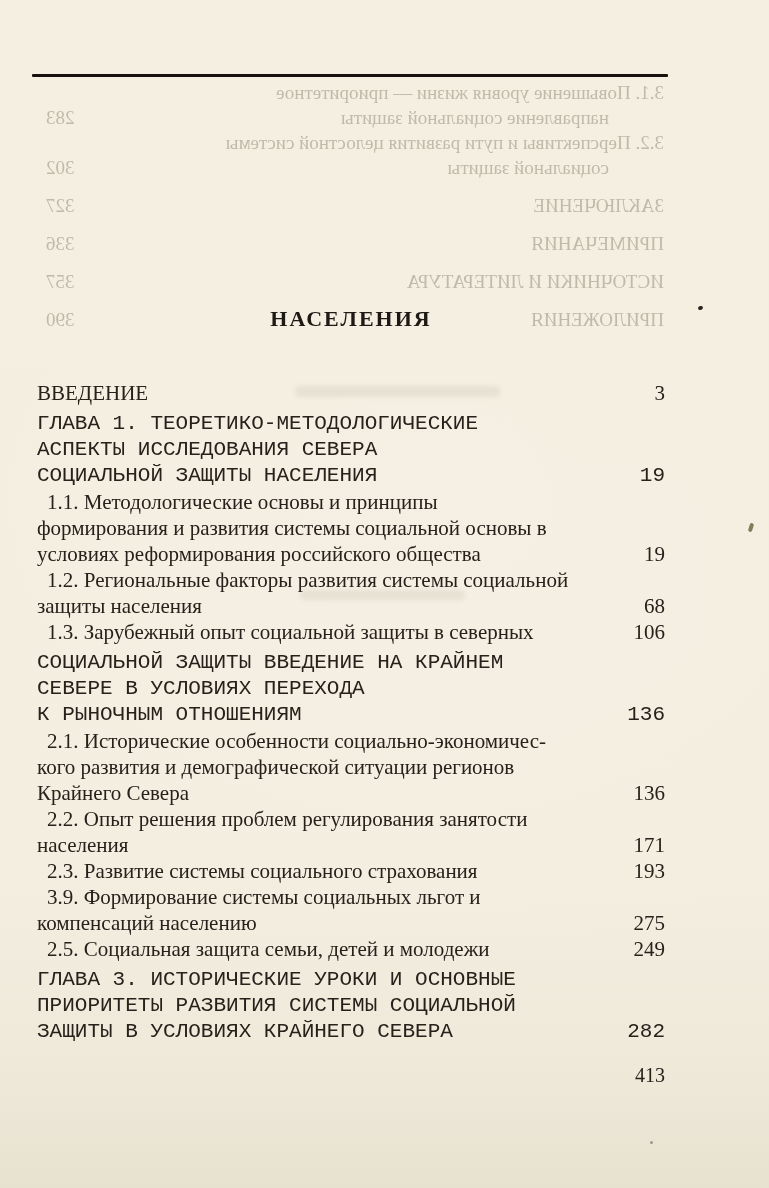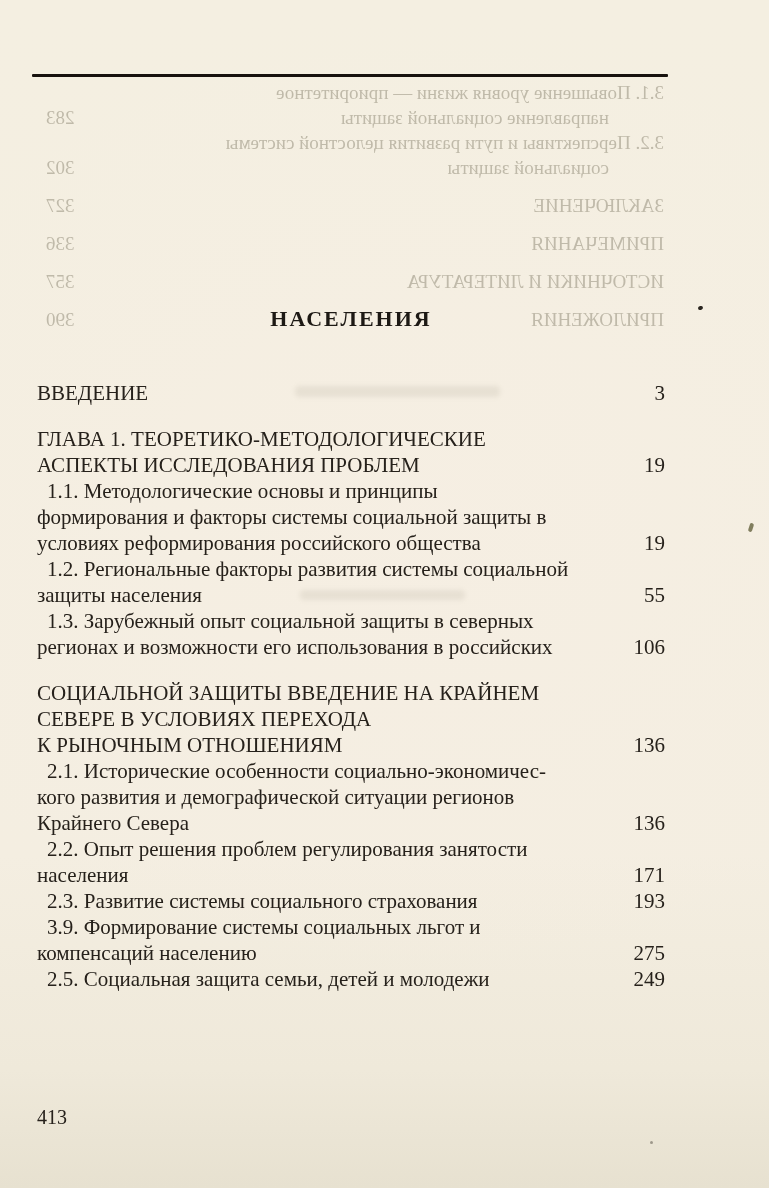--- a/index.html
+++ b/index.html
@@ -37,25 +37,25 @@
   .fleck{position:absolute;left:749px;top:523px;width:4px;height:9px;background:#6c6a47;opacity:.85;border-radius:2px;transform:rotate(18deg);}
   .dot2{position:absolute;left:650px;top:1141px;width:3px;height:3px;background:#8b8578;border-radius:50%;opacity:.8;}
   
   .title{
     position:absolute;left:37px;top:306px;width:628px;
     text-align:center;font-weight:bold;font-size:22px;letter-spacing:2px;
     color:#1d1914;
   }
   .toc{position:absolute;left:37px;top:380px;width:628px;font-size:21px;line-height:26px;}
   .entry{position:relative;}
-  .entry.gap{margin-top:20px;}
+  .entry.gap{margin-top:5px;font-family:Liberation Mono, monospace;}
   .entry .line{white-space:nowrap;}
   .entry.item .line:first-child{text-indent:10px;}
   .entry .pagenum{position:absolute;right:0;bottom:0;line-height:26px;}
-  .folio{position:absolute;left:37px;top:1106px;width:628px;text-align:left;font-size:20px;color:#26211b;}
+  .folio{position:absolute;left:37px;top:1064px;width:628px;text-align:right;font-size:20px;color:#26211b;}
 </style>
 </head>
 <body>
 
 <div class="scan">
 
   <div class="top-rule"></div>
 
   <div class="ghost">
       <div class="grow">
@@ -98,37 +98,37 @@
 
   <div class="title">НАСЕЛЕНИЯ</div>
 
   <div class="toc">
       <div class="entry chapter">
         <div class="line">ВВЕДЕНИЕ</div>
         <span class="pagenum">3</span>
       </div>
       <div class="entry chapter gap">
         <div class="line">ГЛАВА 1. ТЕОРЕТИКО-МЕТОДОЛОГИЧЕСКИЕ</div>
-        <div class="line">АСПЕКТЫ ИССЛЕДОВАНИЯ ПРОБЛЕМ</div>
+        <div class="line">АСПЕКТЫ ИССЛЕДОВАНИЯ СЕВЕРА</div>
+        <div class="line">СОЦИАЛЬНОЙ ЗАЩИТЫ НАСЕЛЕНИЯ</div>
         <span class="pagenum">19</span>
       </div>
       <div class="entry item">
         <div class="line">1.1. Методологические основы и принципы</div>
-        <div class="line">формирования и факторы системы социальной защиты в</div>
+        <div class="line">формирования и развития системы социальной основы в</div>
         <div class="line">условиях реформирования российского общества</div>
         <span class="pagenum">19</span>
       </div>
       <div class="entry item">
         <div class="line">1.2. Региональные факторы развития системы социальной</div>
         <div class="line">защиты населения</div>
-        <span class="pagenum">55</span>
+        <span class="pagenum">68</span>
       </div>
       <div class="entry item">
         <div class="line">1.3. Зарубежный опыт социальной защиты в северных</div>
-        <div class="line">регионах и возможности его использования в российских</div>
         <span class="pagenum">106</span>
       </div>
       <div class="entry chapter gap">
         <div class="line">СОЦИАЛЬНОЙ ЗАЩИТЫ ВВЕДЕНИЕ НА КРАЙНЕМ</div>
         <div class="line">СЕВЕРЕ В УСЛОВИЯХ ПЕРЕХОДА</div>
         <div class="line">К РЫНОЧНЫМ ОТНОШЕНИЯМ</div>
         <span class="pagenum">136</span>
       </div>
       <div class="entry item">
         <div class="line">2.1. Исторические особенности социально-экономичес-</div>
@@ -147,17 +147,23 @@
       </div>
       <div class="entry item">
         <div class="line">3.9. Формирование системы социальных льгот и</div>
         <div class="line">компенсаций населению</div>
         <span class="pagenum">275</span>
       </div>
       <div class="entry item">
         <div class="line">2.5. Социальная защита семьи, детей и молодежи</div>
         <span class="pagenum">249</span>
       </div>
+      <div class="entry chapter gap">
+        <div class="line">ГЛАВА 3. ИСТОРИЧЕСКИЕ УРОКИ И ОСНОВНЫЕ</div>
+        <div class="line">ПРИОРИТЕТЫ РАЗВИТИЯ СИСТЕМЫ СОЦИАЛЬНОЙ</div>
+        <div class="line">ЗАЩИТЫ В УСЛОВИЯХ КРАЙНЕГО СЕВЕРА</div>
+        <span class="pagenum">282</span>
+      </div>
     </div>
 
   <div class="folio">413</div>
 
 </div>
 
 </body></html>

